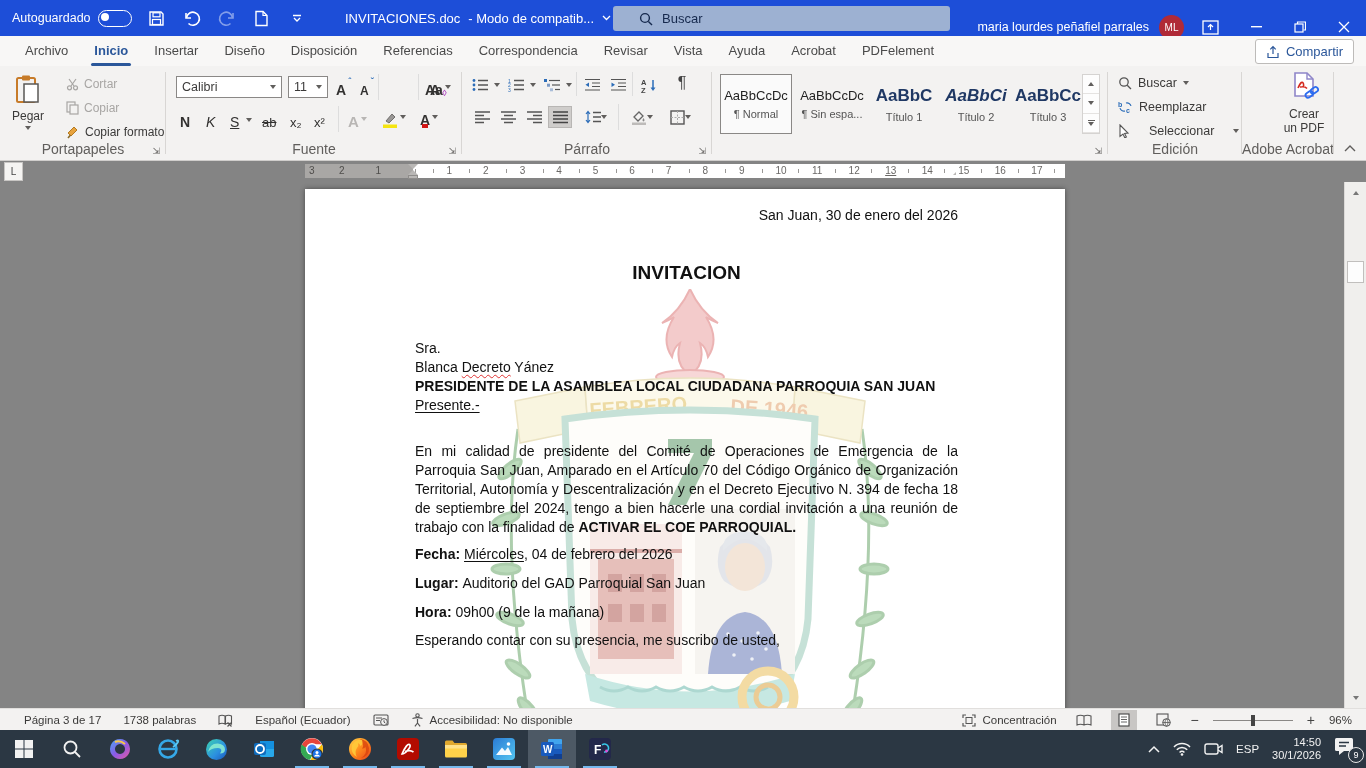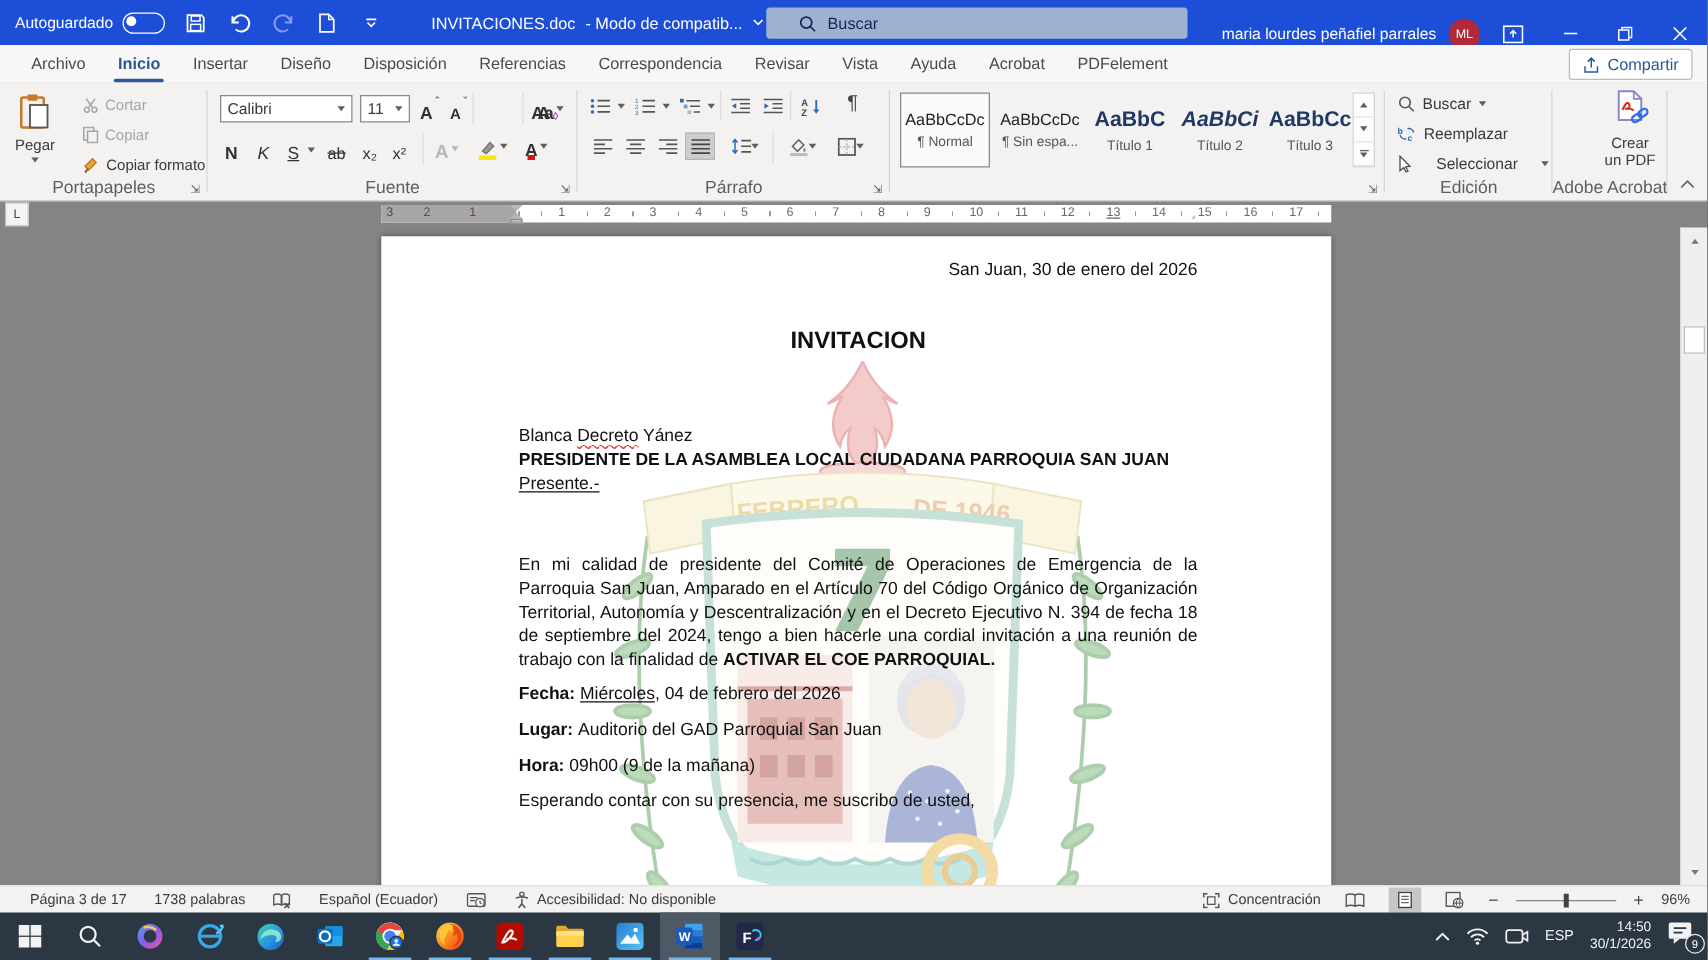--- a/index.html
+++ b/index.html
@@ -617,20 +617,21 @@
         <path d="M95 385 Q200 420 305 385 L300 412 Q200 442 100 412 Z" fill="#8fd2c6"></path>
         <path d="M110 398 q14 8 28 0 q14 8 28 0 q14 8 28 0 q14 8 28 0 q14 8 28 0 q14 8 28 0" fill="none" stroke="#5eb2a4" stroke-width="3"></path>
 
         <circle cx="278" cy="408" r="26" fill="none" stroke="#e8b84a" stroke-width="9"></circle>
         <circle cx="278" cy="408" r="12" fill="none" stroke="#d89a2e" stroke-width="5"></circle>
       </svg>
 
       <div class="doc" style="top:17px;text-align:right;">San Juan, 30 de enero del 2026</div>
       <div class="doc" style="top:74px;text-align:center;font-size:19px;font-weight:bold;">INVITACION</div>
       <div class="doc" style="top:150px;">
+        <div>Sra.</div>
         <div><span>Blanca </span><span class="wavy">Decreto</span><span> Yánez</span></div>
         <div style="font-weight:bold;">PRESIDENTE DE LA ASAMBLEA LOCAL CIUDADANA PARROQUIA SAN JUAN</div>
         <div class="und">Presente.-</div>
       </div>
       <div class="doc" style="top:253px;text-align:justify;"><span>En mi calidad de presidente del Comité de Operaciones de Emergencia de la Parroquia San Juan, Amparado en el Artículo 70 del Código Orgánico de Organización Territorial, Autonomía y Descentralización y en el Decreto Ejecutivo N. 394 de fecha 18 de septiembre del 2024, tengo a bien hacerle una cordial invitación a una reunión de trabajo con la finalidad de </span><b>ACTIVAR EL COE PARROQUIAL.</b></div>
       <div class="doc" style="top:356px;"><b>Fecha: </b><span class="und">Miércoles</span><span>, 04 de febrero del 2026</span></div>
       <div class="doc" style="top:385px;"><b>Lugar: </b><span>Auditorio del GAD Parroquial San Juan</span></div>
       <div class="doc" style="top:414px;"><b>Hora: </b><span>09h00 (9 de la mañana)</span></div>
       <div class="doc" style="top:442px;">Esperando contar con su presencia, me suscribo de usted,</div>
     </div>

